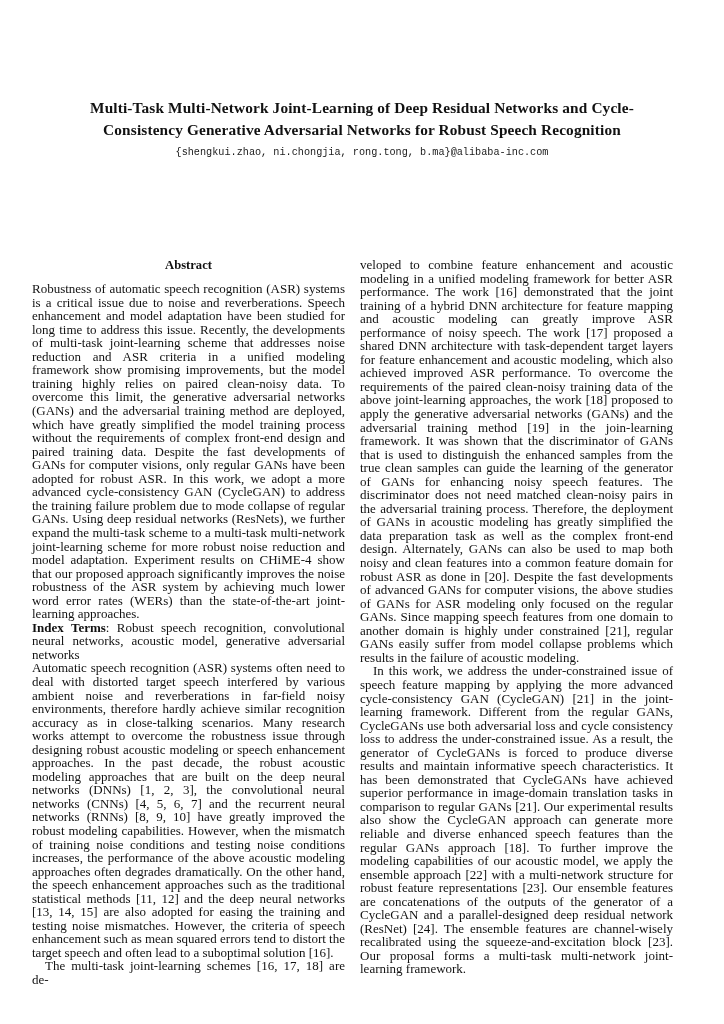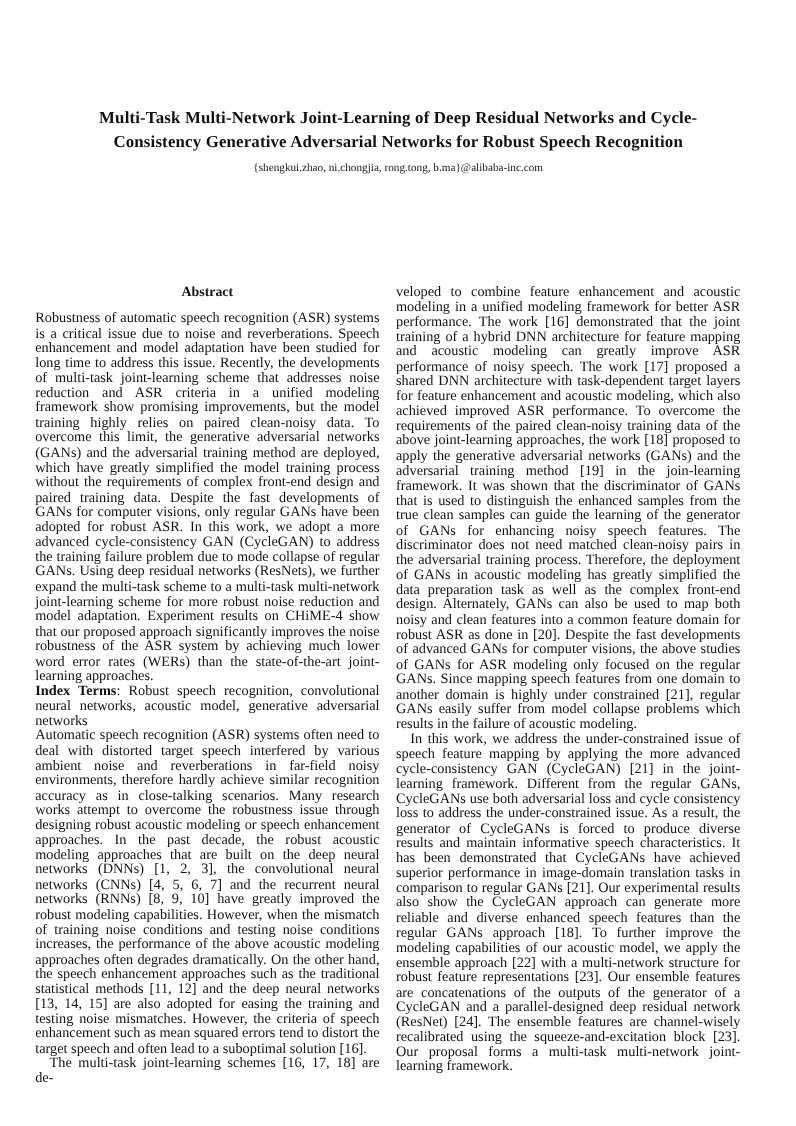--- a/index.html
+++ b/index.html
@@ -46,21 +46,21 @@
   }
   .affiliation {
     margin: 23px 0 0 0;
     text-align: center;
     font-size: 12.4px;
     line-height: 1.3;
   }
   .emails {
     margin: 6px 0 0 0;
     text-align: center;
-    font-family: Liberation Serif, serif;
+    font-family: Liberation Mono, monospace;
     font-size: 10.2px;
     line-height: 1.3;
     color: #1a1a1a;
   }
 
   
   .columns {
     position: absolute;
     top: 258px;
     left: 32px;

